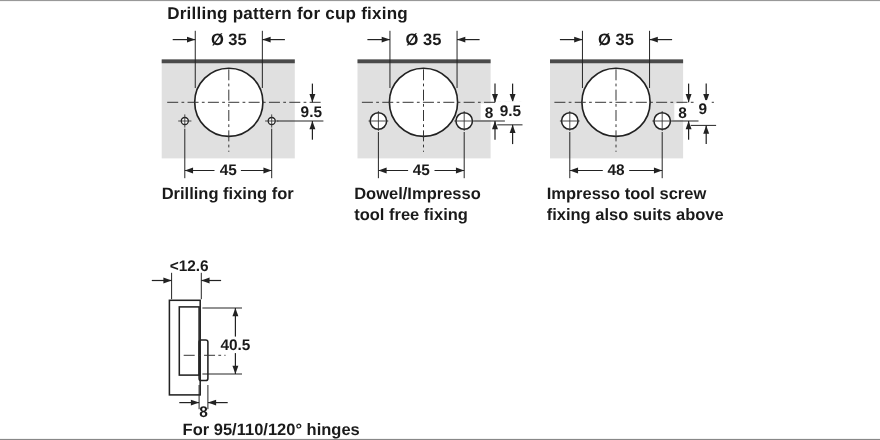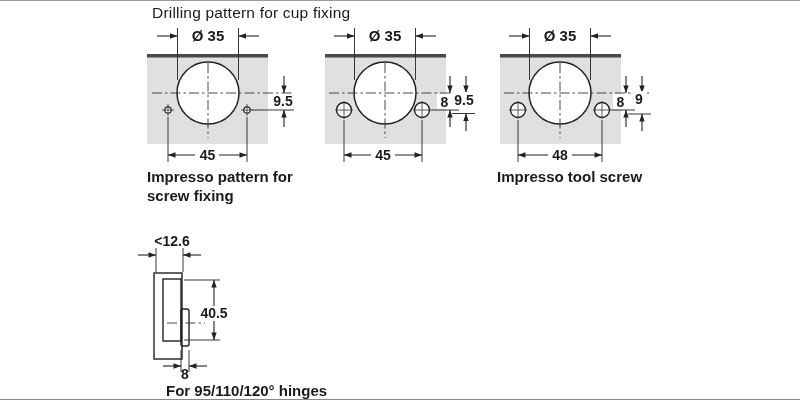--- a/index.html
+++ b/index.html
@@ -4,21 +4,21 @@
 <style>
   html,body { margin:0; padding:0; background:#fff; }
   .page {
     position:relative; width:800px; height:400px; background:#fff;
     border-top:1px solid #999; border-bottom:1px solid #888;
     box-sizing:border-box; overflow:hidden;
     font-family:"Liberation Sans", sans-serif;
   }
   .title {
     position:absolute; left:152px; top:3px;
-    font-size:15.5px; font-weight:normal; color:var(--text,#1a1a1a); letter-spacing:.2px;
+    font-size:15.5px; font-weight:bold; color:var(--text,#1a1a1a); letter-spacing:.2px;
   }
   .caption {
     position:absolute; font-size:15px; font-weight:bold;
     color:var(--text,#1a1a1a); line-height:19px; white-space:nowrap;
   }
   .cap1 { left:147px; top:166px; }
   .cap2 { left:322px; top:166px; }
   .cap3 { left:497px; top:166px; }
   .cap-side { left:166px; top:380px; }
   svg.drawing { position:absolute; left:0; top:0; }
@@ -229,21 +229,25 @@
         <line class="dim" x1="163" y1="365" x2="181" y2="365"></line>
         <polygon class="arr" points="181,365 173.5,362.3 173.5,367.7"></polygon>
         <line class="dim" x1="207" y1="365" x2="189" y2="365"></line>
         <polygon class="arr" points="189,365 196.5,362.3 196.5,367.7"></polygon>
         <text class="dimtxt" x="185" y="378" text-anchor="middle">8</text>
       </g>
     </g>
   </svg>
 
   <div class="caption cap1">
-    <div>Impresso pattern for</div>
-    <div>screw fixing</div>
+    <div>Drilling fixing for</div>
+  </div>
+  <div class="caption cap2">
+    <div>Dowel/Impresso</div>
+    <div>tool free fixing</div>
   </div>
   <div class="caption cap3">
     <div>Impresso tool screw</div>
+    <div>fixing also suits above</div>
   </div>
   <div class="caption cap-side">For 95/110/120° hinges</div>
 
 </div>
 
 </body></html>

